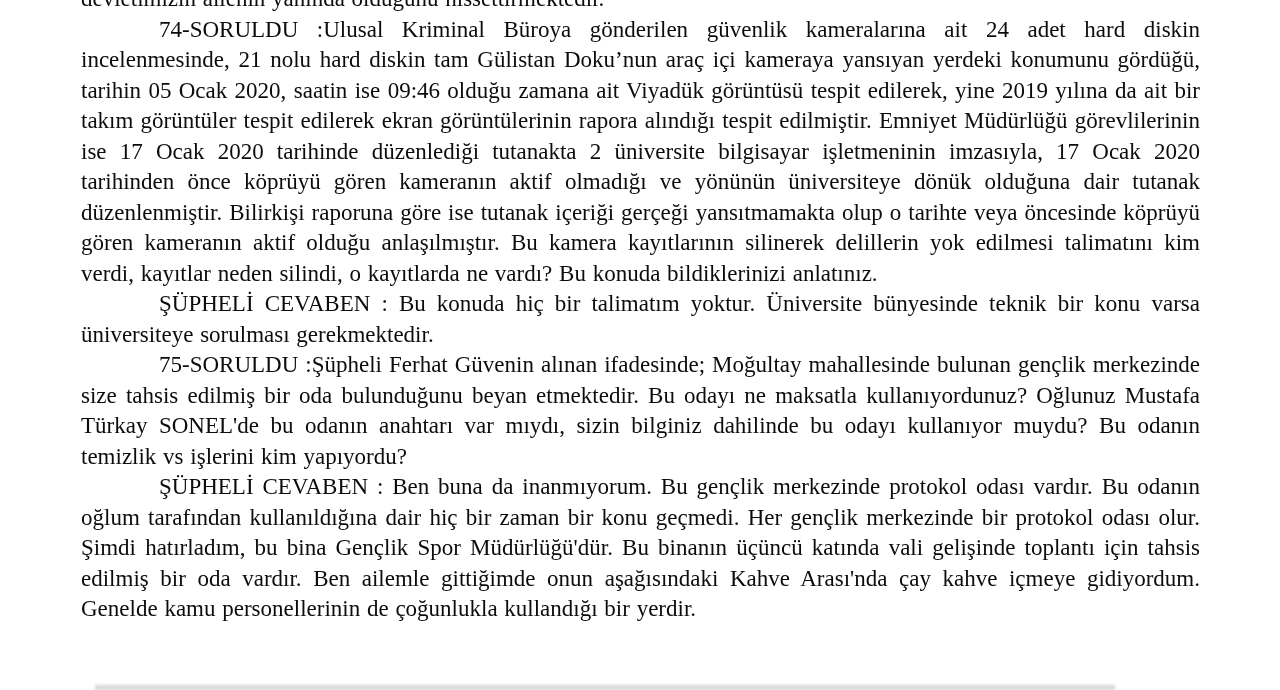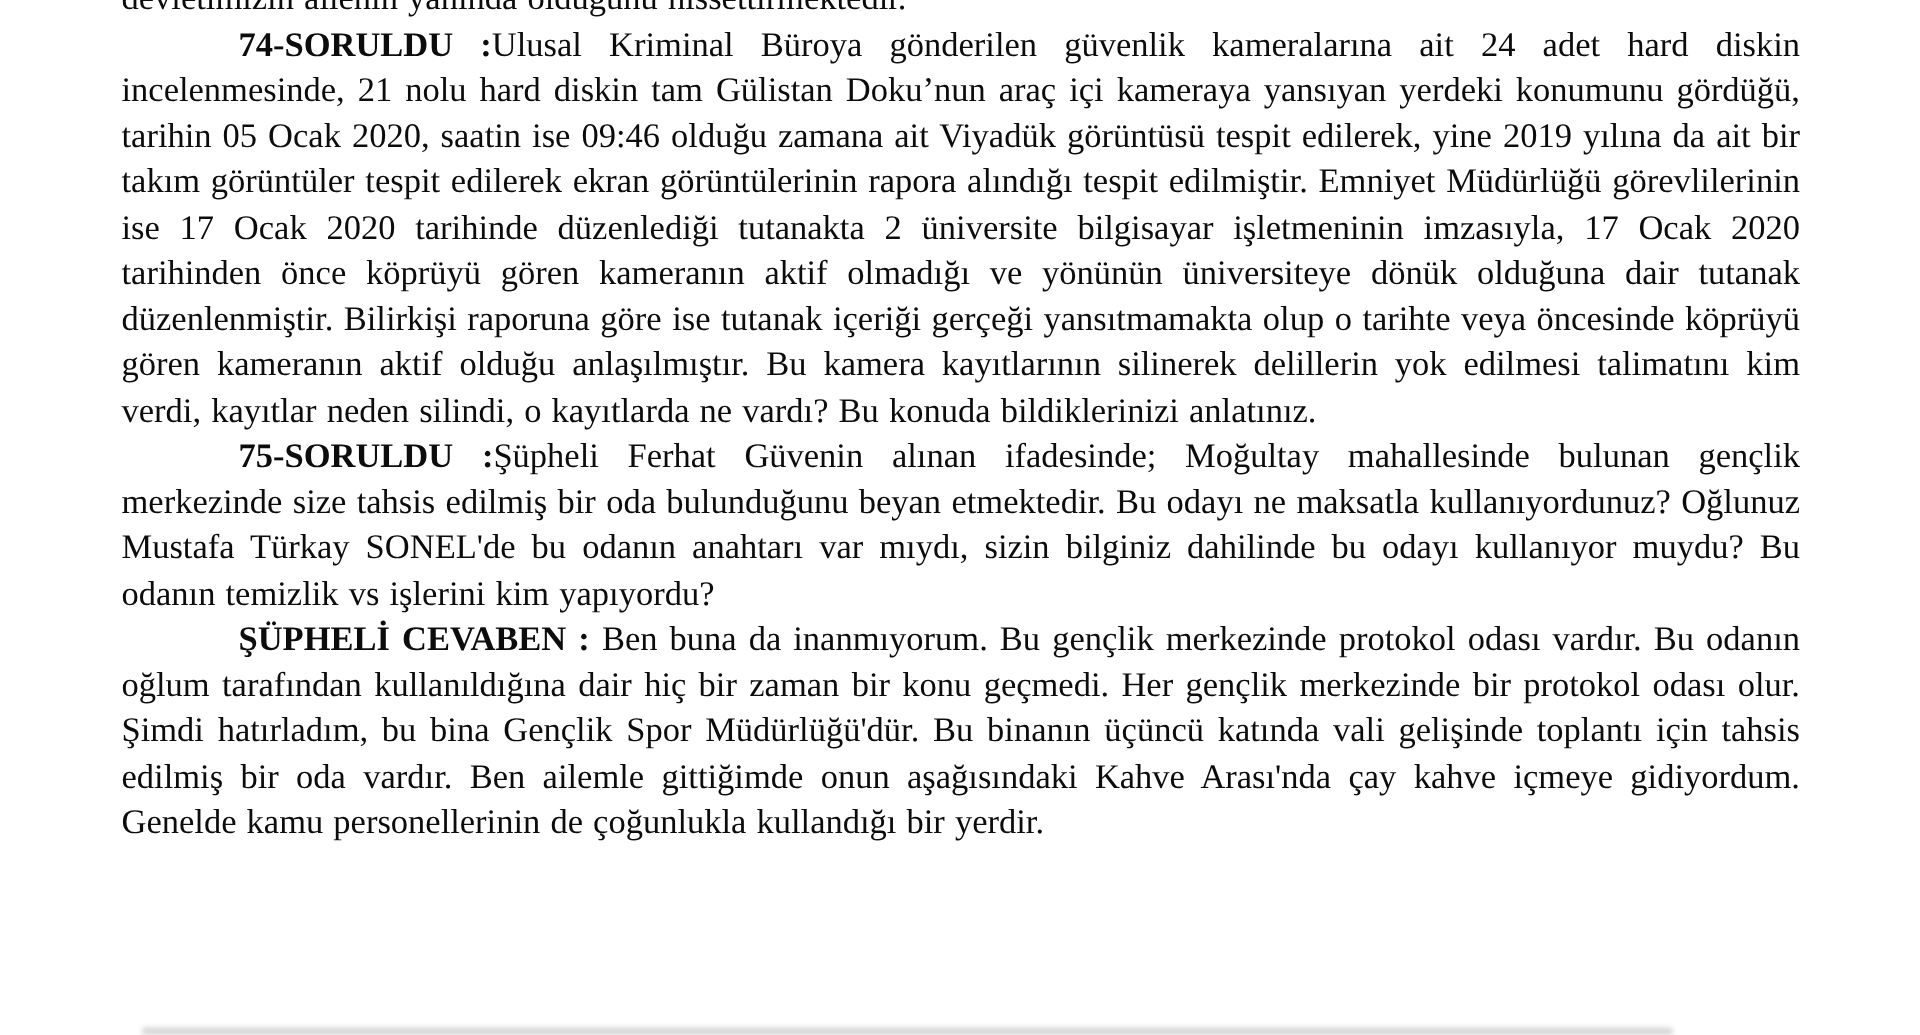--- a/index.html
+++ b/index.html
@@ -26,21 +26,21 @@
   }
   .scan-page p {
     margin: 0;
     text-indent: 78px;
   }
   p.partial-top {
     text-indent: 0;
     text-align: left;
   }
   .qa-label {
-    font-weight: bold;
+    font-weight: normal;
     white-space: pre-wrap;
   }
   
   .next-line-artifact {
     position: absolute;
     left: 95px;
     top: 685px;
     width: 1020px;
     height: 5px;
     background: #a6a6a6;
@@ -50,20 +50,21 @@
 </style>
 </head>
 <body>
 
 <div class="scan-page">
 
   <p class="partial-top">devletimizin ailenin yanında olduğunu hissettirmektedir.</p>
 
   <p><b class="qa-label">74-SORULDU :</b><span>Ulusal Kriminal Büroya gönderilen güvenlik kameralarına ait 24 adet hard diskin incelenmesinde, 21 nolu hard diskin tam Gülistan Doku’nun araç içi kameraya yansıyan yerdeki konumunu gördüğü, tarihin 05 Ocak 2020, saatin ise 09:46 olduğu zamana ait Viyadük görüntüsü tespit edilerek, yine 2019 yılına da ait bir takım görüntüler tespit edilerek ekran görüntülerinin rapora alındığı tespit edilmiştir. Emniyet Müdürlüğü görevlilerinin ise 17 Ocak 2020 tarihinde düzenlediği tutanakta 2 üniversite bilgisayar işletmeninin imzasıyla, 17 Ocak 2020 tarihinden önce köprüyü gören kameranın aktif olmadığı ve yönünün üniversiteye dönük olduğuna dair tutanak düzenlenmiştir. Bilirkişi raporuna göre ise tutanak içeriği gerçeği yansıtmamakta olup o tarihte veya öncesinde köprüyü gören kameranın aktif olduğu anlaşılmıştır. Bu kamera kayıtlarının silinerek delillerin yok edilmesi talimatını kim verdi, kayıtlar neden silindi, o kayıtlarda ne vardı? Bu konuda bildiklerinizi anlatınız.</span></p>
 
+  <p><b class="qa-label">ŞÜPHELİ CEVABEN : </b><span>Bu konuda hiç bir talimatım yoktur. Üniversite bünyesinde teknik bir konu varsa üniversiteye sorulması gerekmektedir.</span></p>
 
   <p><b class="qa-label">75-SORULDU :</b><span>Şüpheli Ferhat Güvenin alınan ifadesinde; Moğultay mahallesinde bulunan gençlik merkezinde size tahsis edilmiş bir oda bulunduğunu beyan etmektedir. Bu odayı ne maksatla kullanıyordunuz? Oğlunuz Mustafa Türkay SONEL'de bu odanın anahtarı var mıydı, sizin bilginiz dahilinde bu odayı kullanıyor muydu? Bu odanın temizlik vs işlerini kim yapıyordu?</span></p>
 
   <p><b class="qa-label">ŞÜPHELİ CEVABEN : </b><span>Ben buna da inanmıyorum. Bu gençlik merkezinde protokol odası vardır. Bu odanın oğlum tarafından kullanıldığına dair hiç bir zaman bir konu geçmedi. Her gençlik merkezinde bir protokol odası olur. Şimdi hatırladım, bu bina Gençlik Spor Müdürlüğü'dür. Bu binanın üçüncü katında vali gelişinde toplantı için tahsis edilmiş bir oda vardır. Ben ailemle gittiğimde onun aşağısındaki Kahve Arası'nda çay kahve içmeye gidiyordum. Genelde kamu personellerinin de çoğunlukla kullandığı bir yerdir.</span></p>
 
 </div>
 
 <div class="next-line-artifact"></div>
 
 </body></html>

